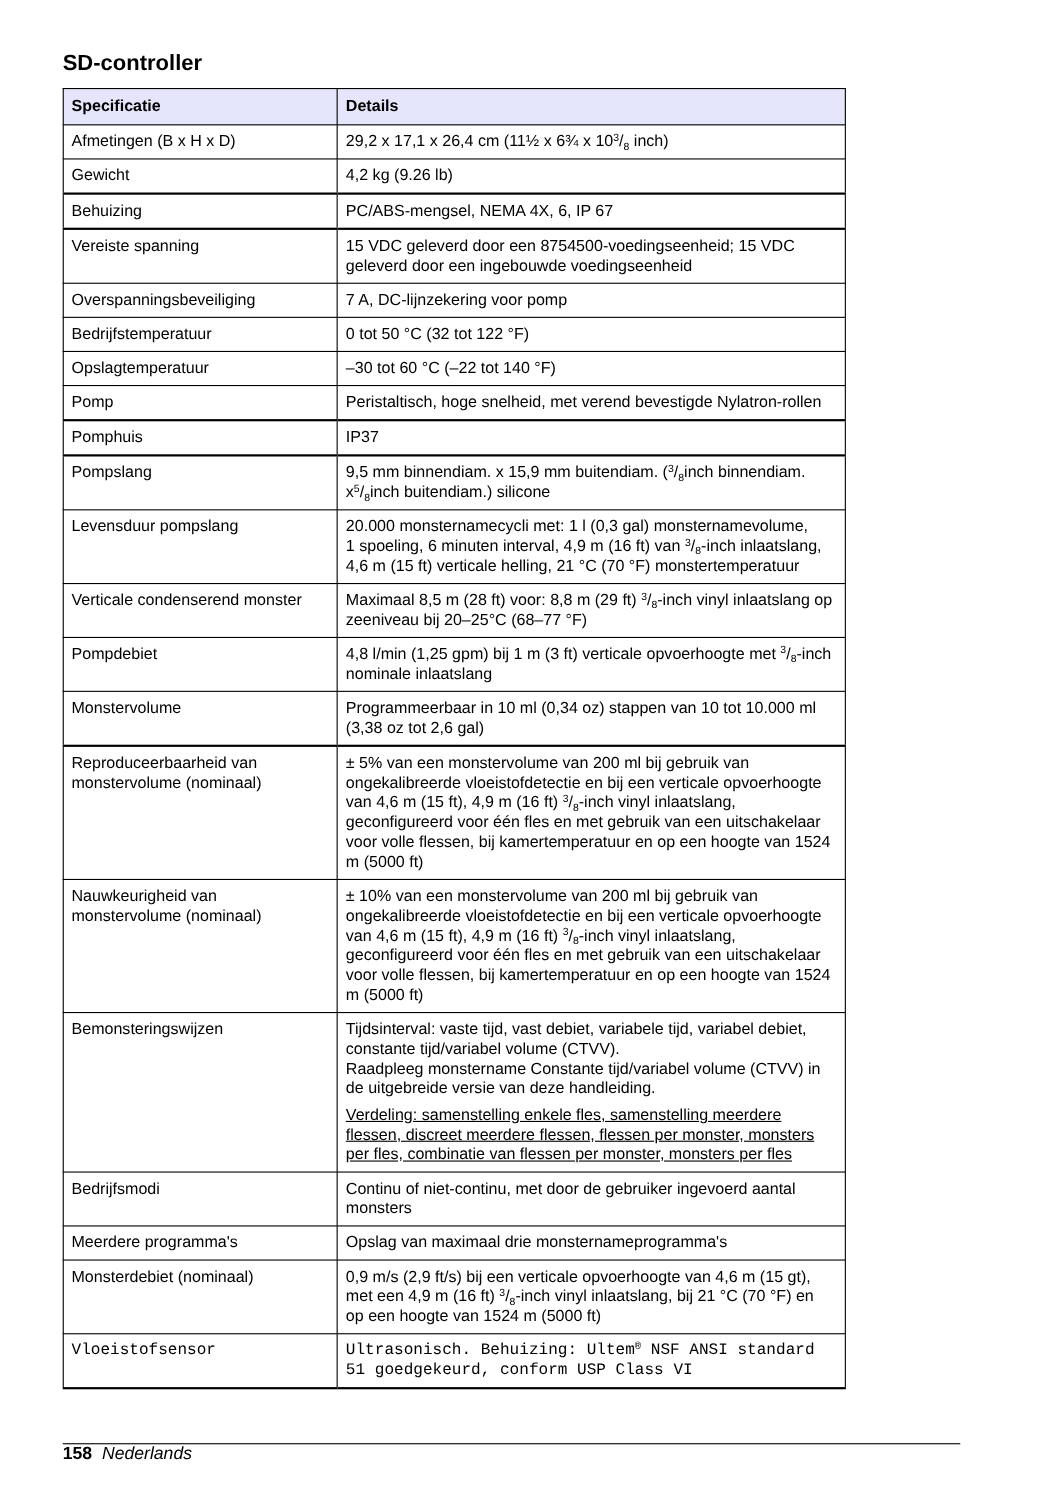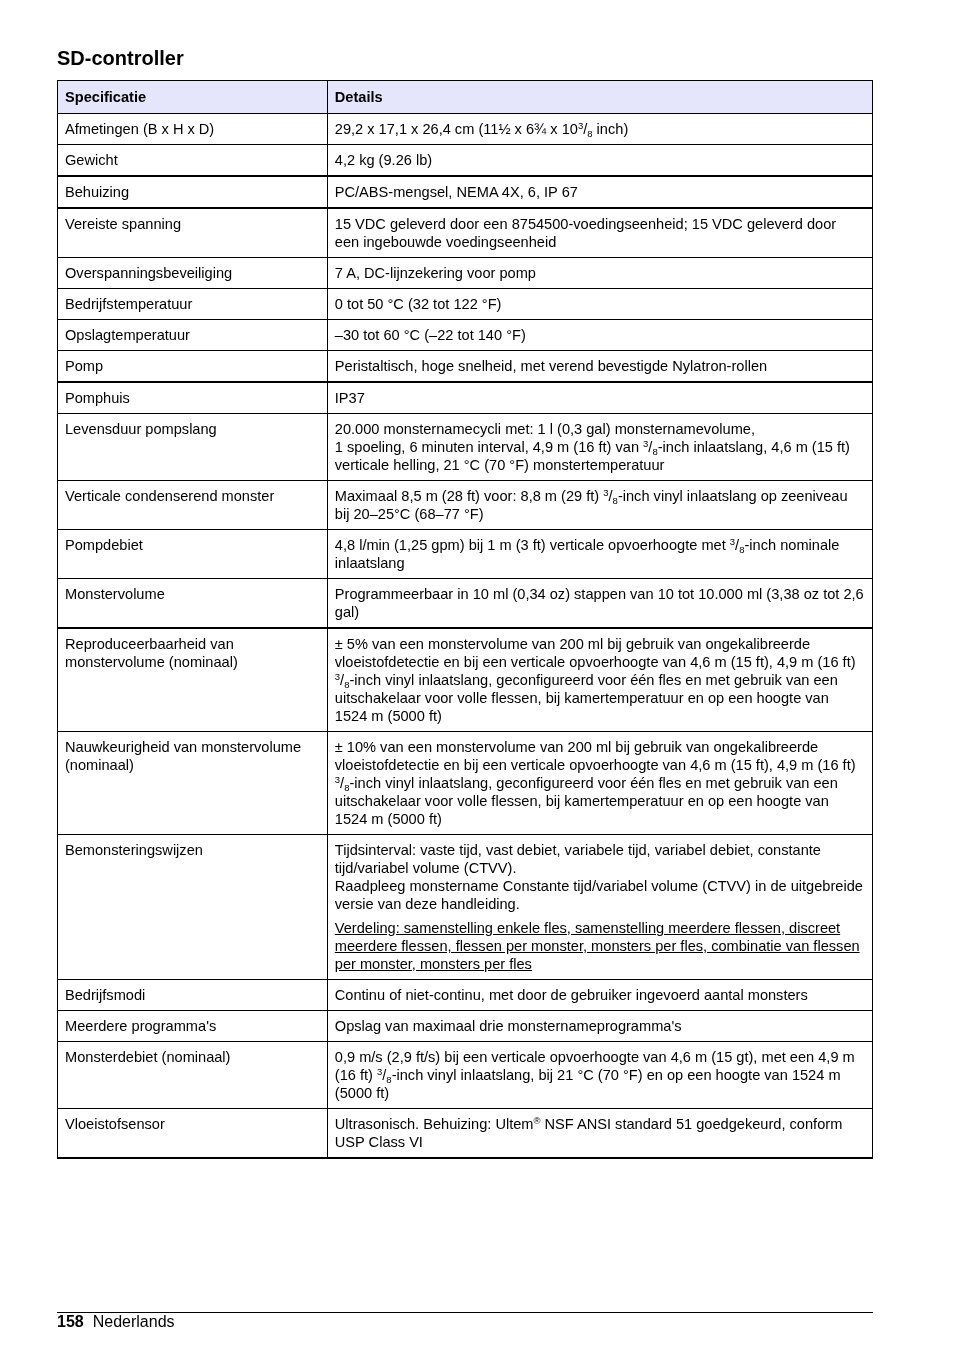--- a/index.html
+++ b/index.html
@@ -6,48 +6,48 @@
   body {
     width: 954px; height: 1354px; position: relative; overflow: hidden;
     font-family: "Liberation Sans", sans-serif; color: #000;
   }
   .section-title {
     position: absolute; left: 57px; top: 47px;
     font-size: 20px; font-weight: bold; margin: 0;
   }
   table.spec {
     position: absolute; left: 57px; top: 80px;
-    width: 816px; border-collapse: collapse;
+    width: 712px; border-collapse: collapse;
     font-size: 14.6px; line-height: 18px; padding-left: 44px;
   }
   table.spec col.c1 { width: 270px; }
   table.spec col.c2 { width: 546px; }
   table.spec th, table.spec td {
     border: 1px solid #000; vertical-align: top; text-align: left;
     padding: 6px 8px 6px 7px;
   }
   table.spec th {
     background: #e5e5fc; font-weight: bold; font-size: 14.6px;
     padding: 7px 8px 7px 7px;
   }
   table.spec tr.thick-top td { border-top: 2px solid #000; }
-  table.spec tr.last td { border-bottom: 2px solid #000; }
+  table.spec tr.last td { border-bottom: 2px solid #000; font-family: Liberation Mono, monospace; }
   table.spec tr.single td { height: 18px; }
   sup, sub { font-size: 9.5px; line-height: 0; }
   sup { vertical-align: 5px; }
   sub { vertical-align: -3px; }
   .para2 { margin-top: 6px; text-decoration: underline; }
   .footer-rule {
     position: absolute; left: 57px; top: 1312px; width: 816px; height: 1px; background: #000;
   }
   .footer {
     position: absolute; left: 57px; top: 1313px; font-size: 16px;
   }
   .footer .page-num { font-weight: bold; text-align: center; }
-  .footer .lang { margin-left: 9px; }
+  .footer .lang { font-style: italic; margin-left: 9px; }
 </style>
 </head>
 <body>
 
 <h2 class="section-title">SD-controller</h2>
 
 <table class="spec">
   <colgroup>
       <col class="c1">
       <col class="c2">
@@ -87,20 +87,24 @@
       <td>Opslagtemperatuur</td>
       <td>–30 tot 60 °C (–22 tot 140 °F)</td>
     </tr>
     <tr class="single">
       <td>Pomp</td>
       <td>Peristaltisch, hoge snelheid, met verend bevestigde Nylatron-rollen</td>
     </tr>
     <tr class="single thick-top">
       <td>Pomphuis</td>
       <td>IP37</td>
+    </tr>
+    <tr class="thick-top">
+      <td>Pompslang</td>
+      <td><span>9,5 mm binnendiam. x 15,9 mm buitendiam. (</span><sup>3</sup>/<sub>8</sub><span>inch binnendiam. x</span><sup>5</sup>/<sub>8</sub><span>inch buitendiam.) silicone</span></td>
     </tr>
     <tr>
       <td>Levensduur pompslang</td>
       <td><span>20.000 monsternamecycli met: 1 l (0,3 gal) monsternamevolume,</span><br><span>1 spoeling, 6 minuten interval, 4,9 m (16 ft) van </span><sup>3</sup>/<sub>8</sub><span>-inch inlaatslang, 4,6 m (15 ft) verticale helling, 21 °C (70 °F) monstertemperatuur</span></td>
     </tr>
     <tr>
       <td>Verticale condenserend monster</td>
       <td><span>Maximaal 8,5 m (28 ft) voor: 8,8 m (29 ft) </span><sup>3</sup>/<sub>8</sub><span>-inch vinyl inlaatslang op zeeniveau bij 20–25°C (68–77 °F)</span></td>
     </tr>
     <tr>

